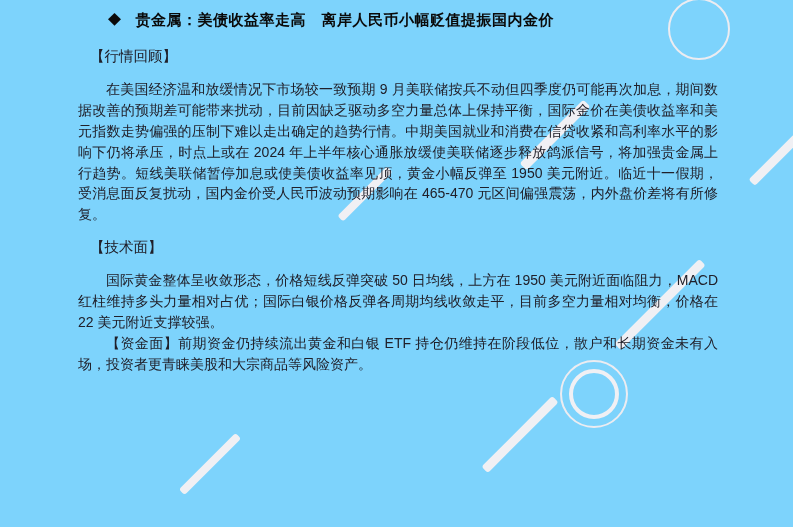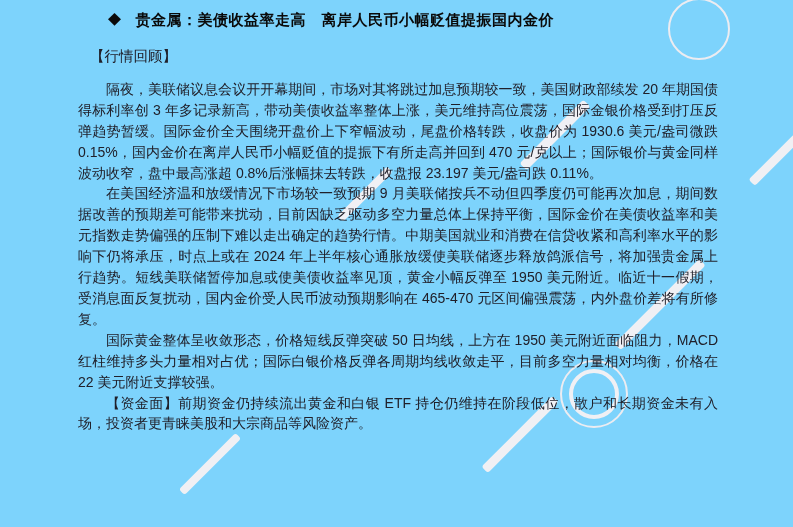--- a/index.html
+++ b/index.html
@@ -79,22 +79,22 @@
   <div class="wm wm-streak" style="left:740px;top:150px;width:80px;height:9px;"></div>
   <div class="wm wm-streak" style="left:470px;top:430px;width:100px;height:9px;"></div>
   <div class="wm wm-streak" style="left:170px;top:460px;width:80px;height:8px;"></div>
   <div class="wm wm-streak" style="left:330px;top:190px;width:70px;height:8px;"></div>
 
   <div class="content">
 
     <h1 class="title"><span class="bullet">◆</span><span>贵金属：美债收益率走高　离岸人民币小幅贬值提振国内金价</span></h1>
 
     <div class="sec-header">【行情回顾】</div>
-    <p class="body-para">隔夜，美联储议息会议开开幕期间，市场对其将跳过加息预期较一致，美国财政部续发 20 年期国债得标利率创 3 年多记录新高，带动美债收益率整体上涨，美元维持高位震荡，国际金银价格受到打压反弹趋势暂缓。国际金价全天围绕开盘价上下窄幅波动，尾盘价格转跌，收盘价为 1930.6 美元/盎司微跌 0.15%，国内金价在离岸人民币小幅贬值的提振下有所走高并回到 470 元/克以上；国际银价与黄金同样波动收窄，盘中最高涨超 0.8%后涨幅抹去转跌，收盘报 23.197 美元/盎司跌 0.11%。</p>
 
     <p class="body-para">在美国经济温和放缓情况下市场较一致预期 9 月美联储按兵不动但四季度仍可能再次加息，期间数据改善的预期差可能带来扰动，目前因缺乏驱动多空力量总体上保持平衡，国际金价在美债收益率和美元指数走势偏强的压制下难以走出确定的趋势行情。中期美国就业和消费在信贷收紧和高利率水平的影响下仍将承压，时点上或在 2024 年上半年核心通胀放缓使美联储逐步释放鸽派信号，将加强贵金属上行趋势。短线美联储暂停加息或使美债收益率见顶，黄金小幅反弹至 1950 美元附近。临近十一假期，受消息面反复扰动，国内金价受人民币波动预期影响在 465-470 元区间偏强震荡，内外盘价差将有所修复。</p>
 
+    <div class="sec-header">【技术面】</div>
     <p class="body-para">国际黄金整体呈收敛形态，价格短线反弹突破 50 日均线，上方在 1950 美元附近面临阻力，MACD 红柱维持多头力量相对占优；国际白银价格反弹各周期均线收敛走平，目前多空力量相对均衡，价格在 22 美元附近支撑较强。</p>
 
     <p class="body-para"><span class="inline-label">【资金面】</span><span>前期资金仍持续流出黄金和白银 ETF 持仓仍维持在阶段低位，散户和长期资金未有入场，投资者更青睐美股和大宗商品等风险资产。</span></p>
 
   </div>
 </div>
 
 </body></html>

